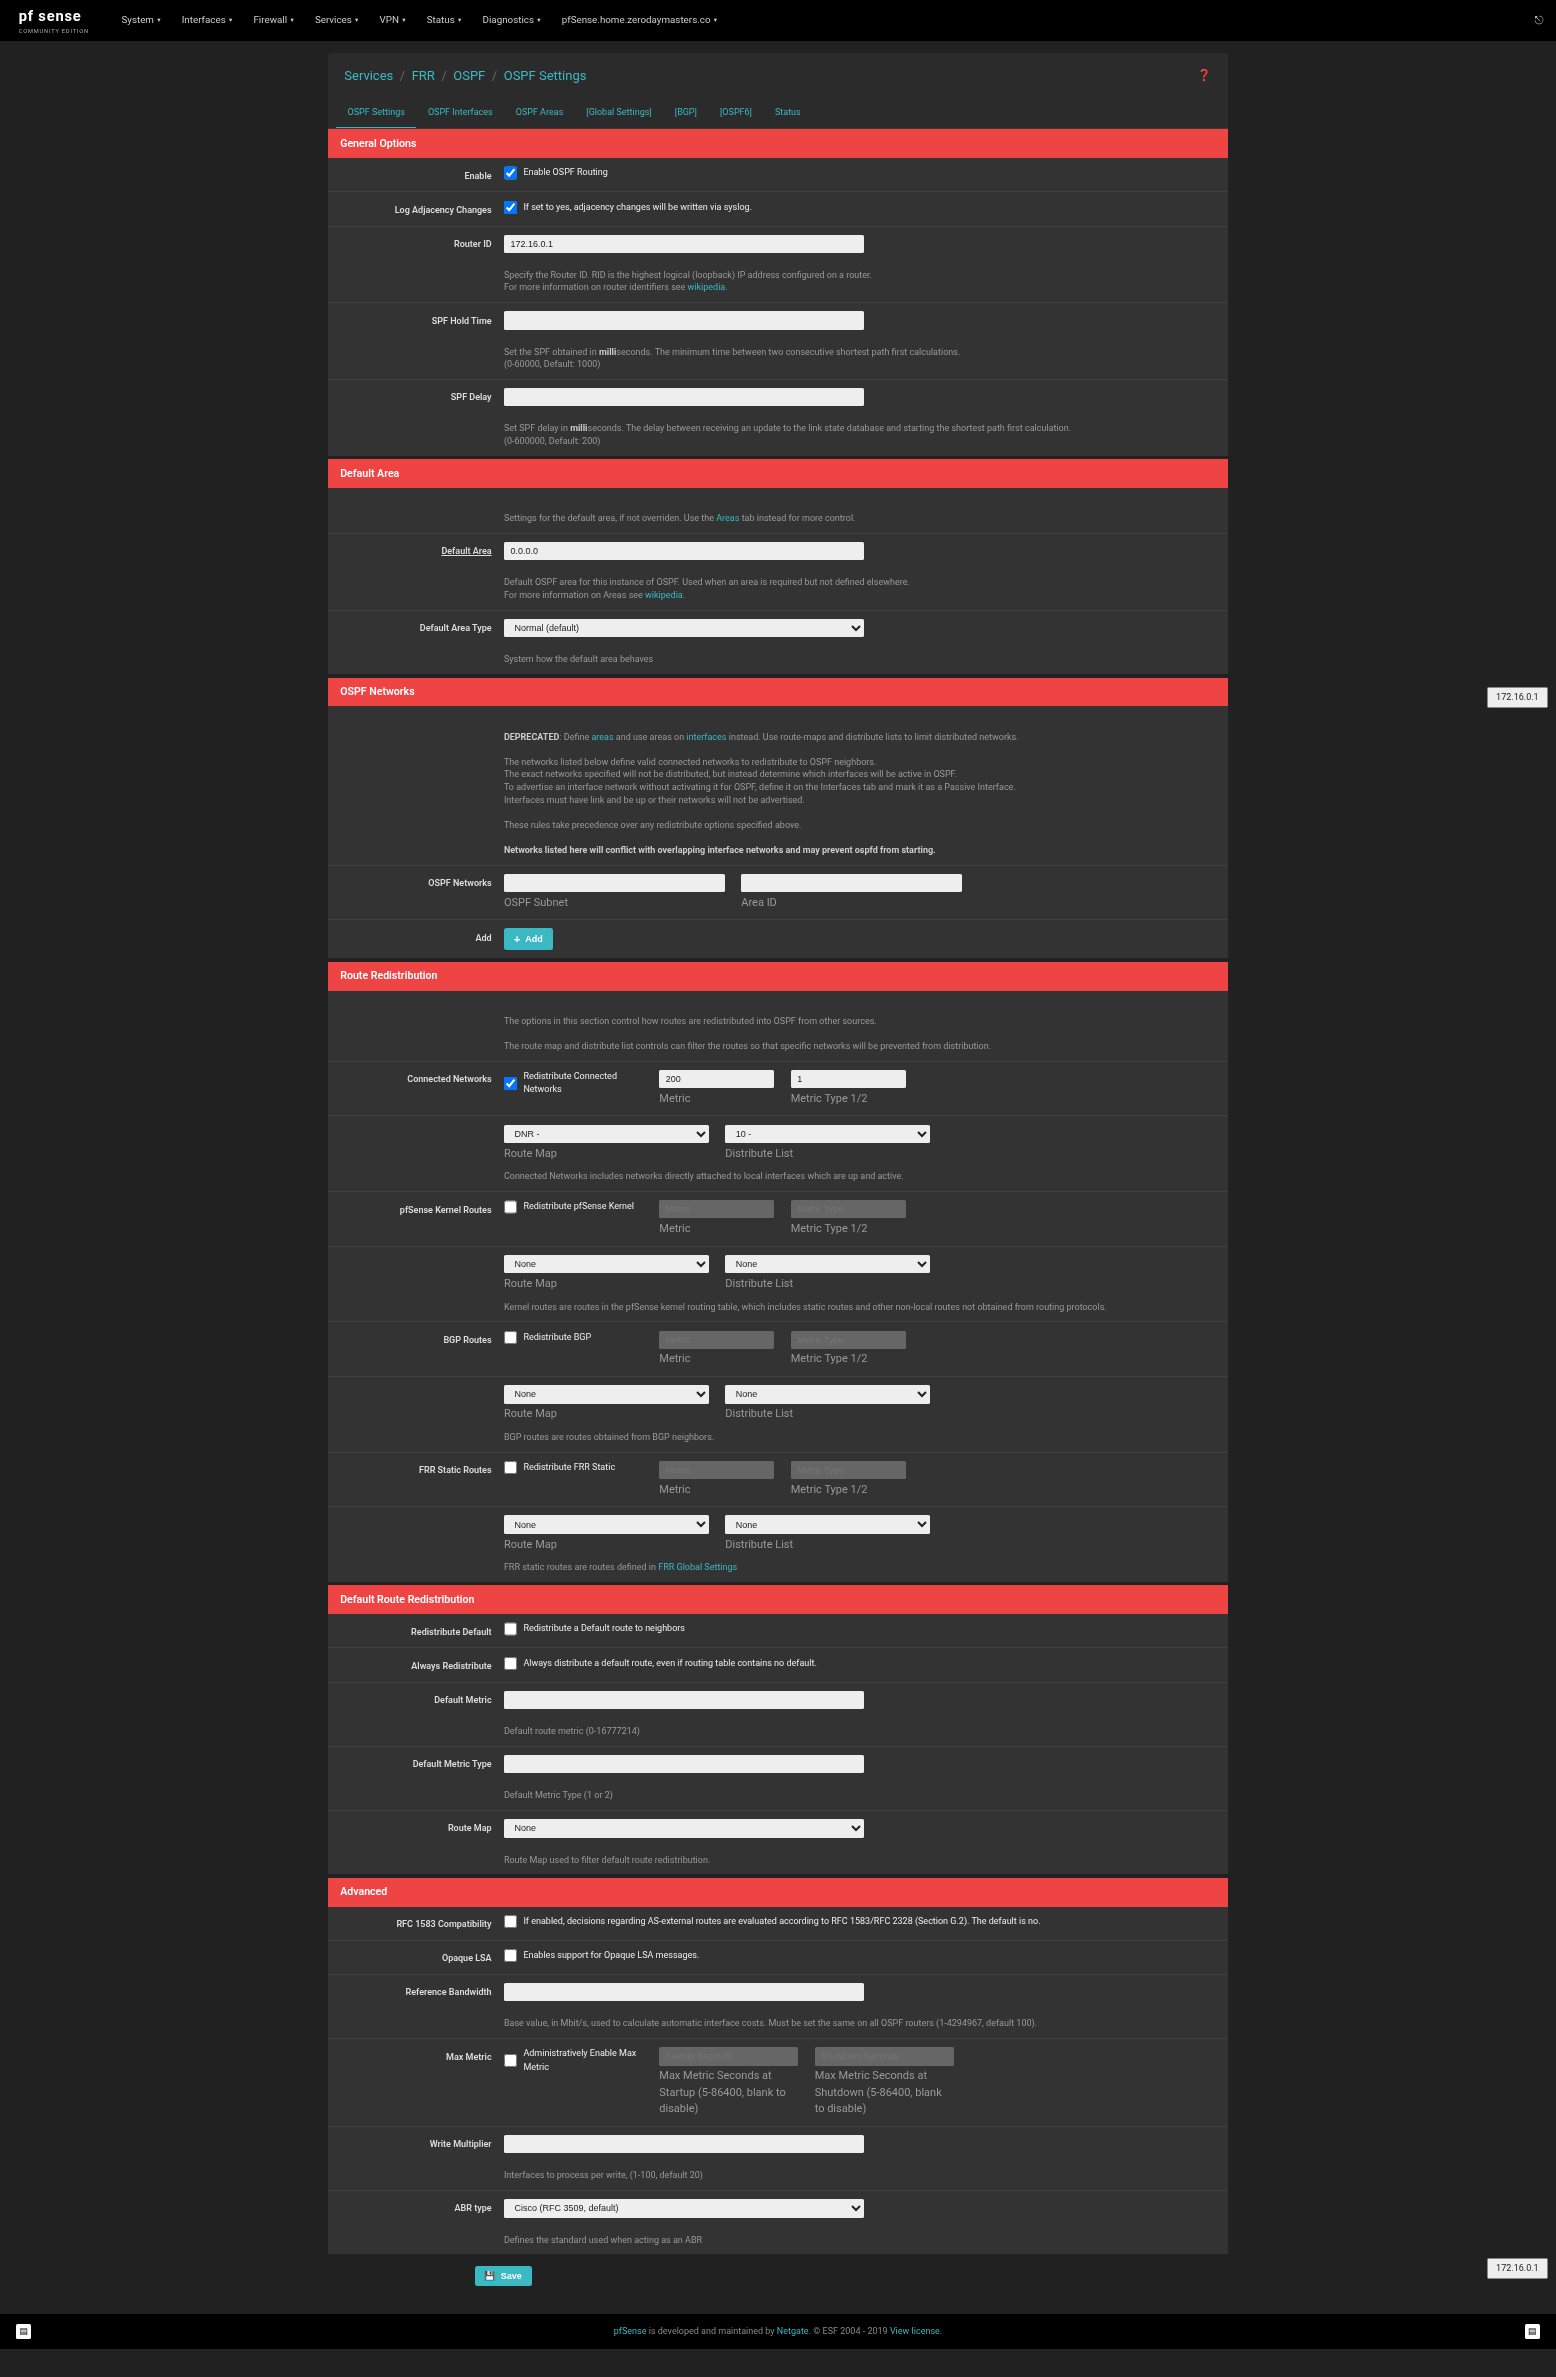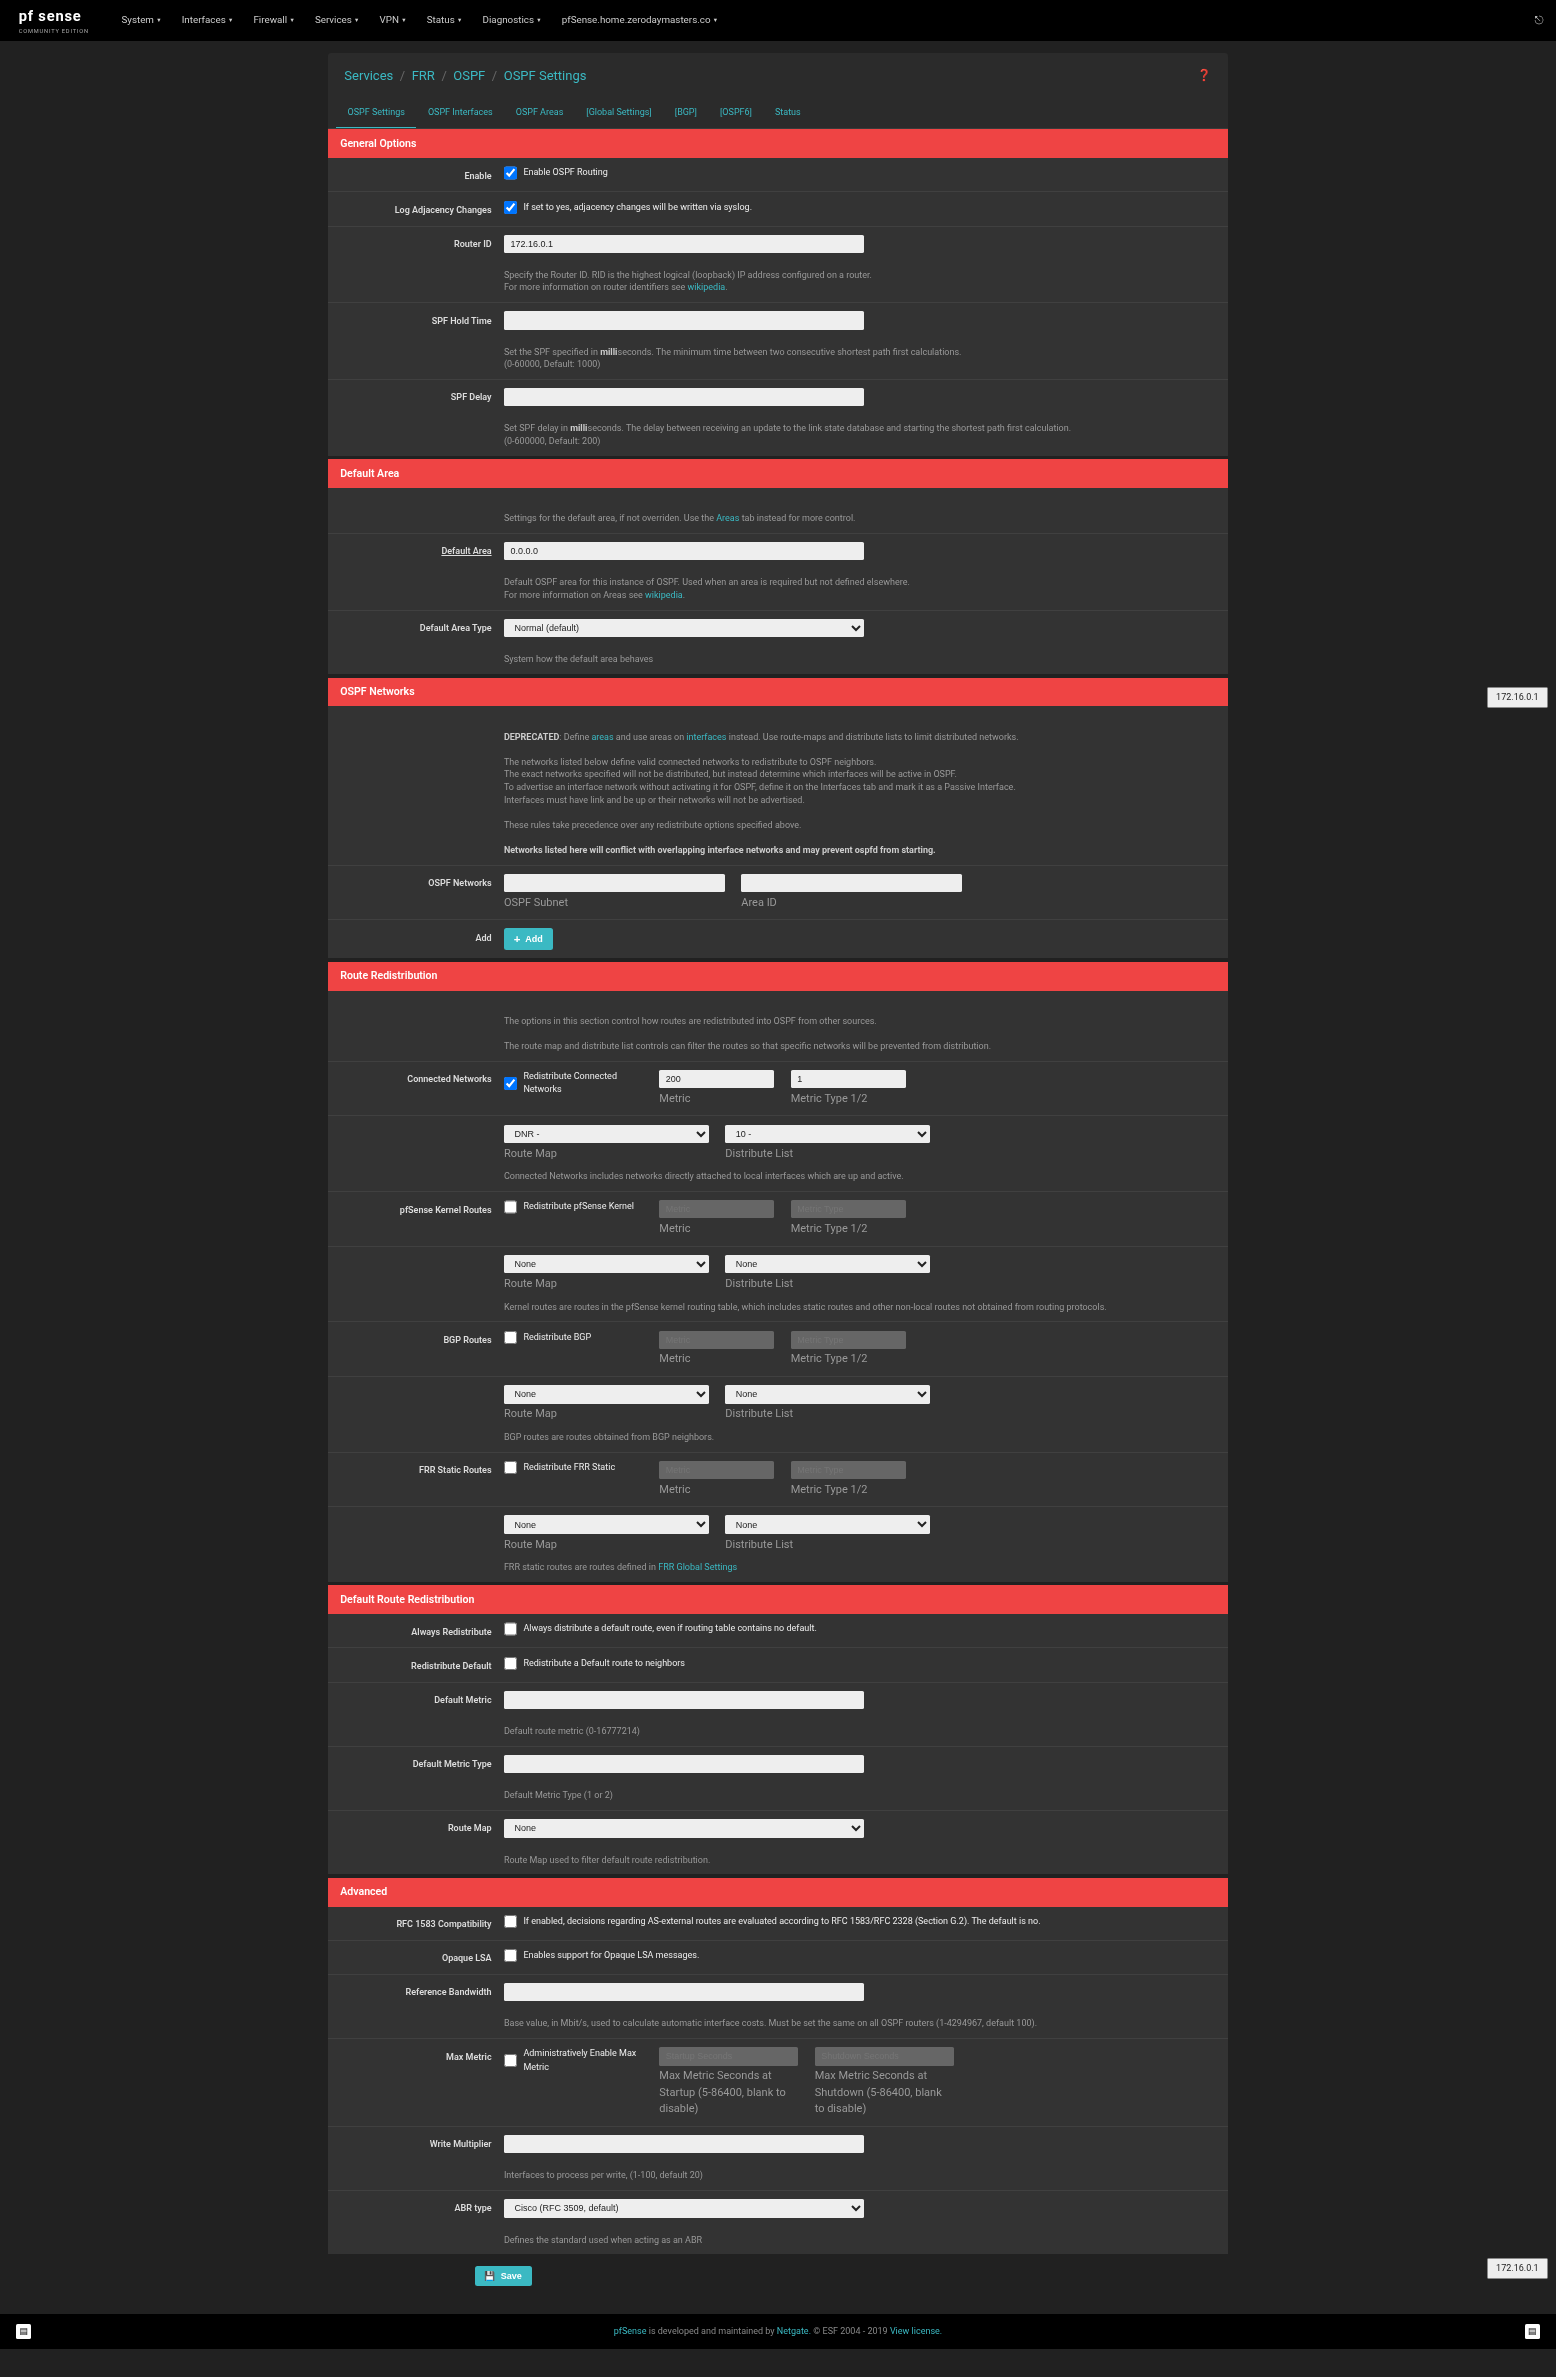--- a/index.html
+++ b/index.html
@@ -146,21 +146,21 @@
       <div class="form-label">Router ID</div>
       <div class="form-content">
         <input type="text" value="172.16.0.1" style="">
         <div class="form-help"><span>Specify the Router ID. RID is the highest logical (loopback) IP address configured on a router.</span><br><span>For more information on router identifiers see </span><a class="inline-link">wikipedia</a>.</div>
       </div>
     </div>
     <div class="form-row">
       <div class="form-label">SPF Hold Time</div>
       <div class="form-content">
         <input type="text" style="">
-        <div class="form-help"><span>Set the SPF specified in </span><strong>milli</strong><span>seconds. The minimum time between two consecutive shortest path first calculations.</span><br><span>(0-60000, Default: 1000)</span></div>
+        <div class="form-help"><span>Set the SPF obtained in </span><strong>milli</strong><span>seconds. The minimum time between two consecutive shortest path first calculations.</span><br><span>(0-60000, Default: 1000)</span></div>
       </div>
     </div>
     <div class="form-row">
       <div class="form-label">SPF Delay</div>
       <div class="form-content">
         <input type="text" style="">
         <div class="form-help"><span>Set SPF delay in </span><strong>milli</strong><span>seconds. The delay between receiving an update to the link state database and starting the shortest path first calculation.</span><br><span>(0-600000, Default: 200)</span></div>
       </div>
     </div>
   </div>
@@ -334,34 +334,34 @@
           <div class="col" style="width:205px"><select><option>None</option></select><div class="sub-label">Distribute List</div></div>
         </div>
         <div class="form-help" style="margin-top:8.2px"><span>FRR static routes are routes defined in </span><a class="inline-link">FRR Global Settings</a></div>
       </div>
     </div>
   </div>
 
   <div class="panel">
     <div class="panel-header">Default Route Redistribution</div>
     <div class="form-row">
+      <div class="form-label">Redistribute Default</div>
+      <div class="form-content">
+          <label class="checkbox-wrap">
+            <input type="checkbox" style="">
+            <span>Redistribute a Default route to neighbors</span>
+          </label>
+        </div>
+    </div>
+    <div class="form-row">
       <div class="form-label">Always Redistribute</div>
       <div class="form-content">
           <label class="checkbox-wrap">
             <input type="checkbox" style="">
             <span>Always distribute a default route, even if routing table contains no default.</span>
-          </label>
-        </div>
-    </div>
-    <div class="form-row">
-      <div class="form-label">Redistribute Default</div>
-      <div class="form-content">
-          <label class="checkbox-wrap">
-            <input type="checkbox" style="">
-            <span>Redistribute a Default route to neighbors</span>
           </label>
         </div>
     </div>
     <div class="form-row">
       <div class="form-label">Default Metric</div>
       <div class="form-content"><input type="text" style=""><div class="form-help">Default route metric (0-16777214)</div></div>
     </div>
     <div class="form-row">
       <div class="form-label">Default Metric Type</div>
       <div class="form-content"><input type="text" style=""><div class="form-help">Default Metric Type (1 or 2)</div></div>

